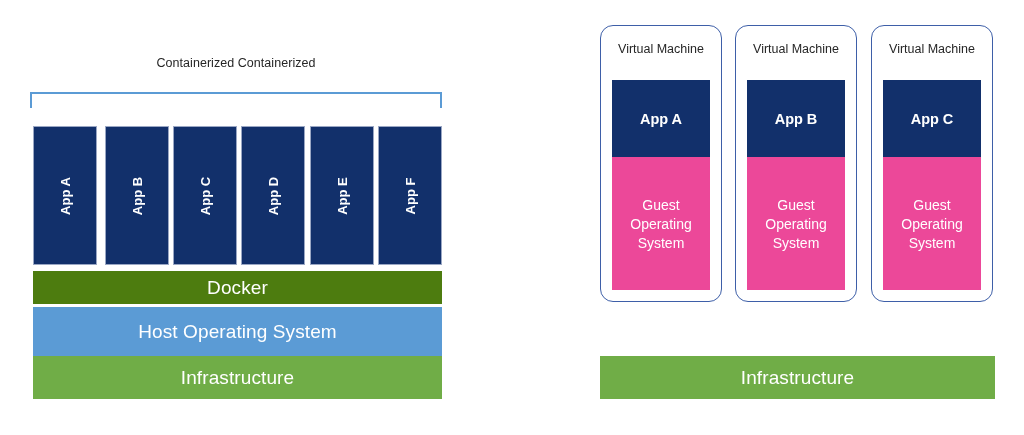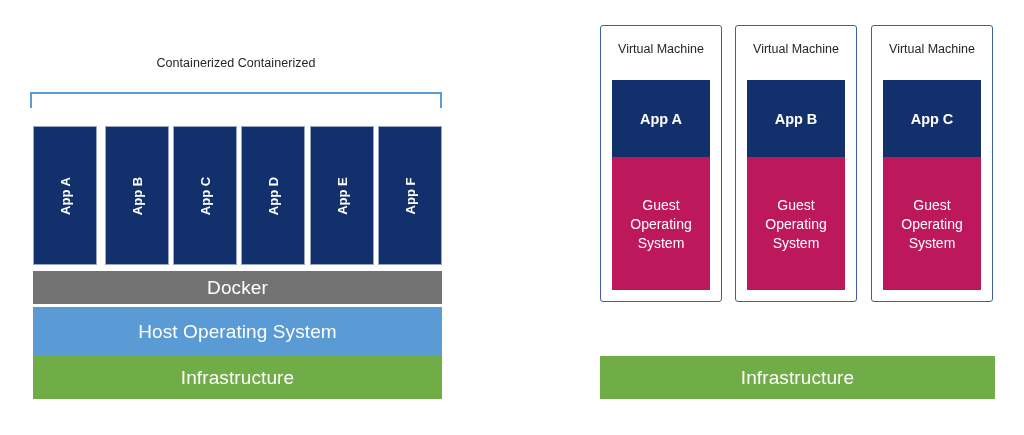--- a/index.html
+++ b/index.html
@@ -68,39 +68,39 @@
     top: 50%;
     transform: translate(-50%, -50%) rotate(-90deg);
     color: #ffffff;
     font-size: 13px;
     font-weight: 700;
     white-space: nowrap;
   }
 
   #bar-docker {
     left: 33px; top: 271px; width: 409px; height: 33px;
-    background: #737373;
+    background: #4d7c0f;
   }
   #bar-host-os {
     left: 33px; top: 307px; width: 409px; height: 50px;
     background: #5B9BD5;
   }
   #bar-infra-left {
     left: 33px; top: 356px; width: 409px; height: 43px;
     background: #70AD47;
   }
 
   
   .vm-card {
     top: 25px;
     width: 122px;
     height: 277px;
     background: #ffffff;
     border: 1.6px solid #3E5FA8;
-    border-radius: 3px;
+    border-radius: 13px;
   }
   .vm-title {
     position: absolute;
     left: 0; right: 0;
     top: 16px;
     text-align: center;
     font-size: 12.5px;
     color: #262626;
     white-space: nowrap;
   }
@@ -117,21 +117,21 @@
     color: #ffffff;
     font-size: 14.5px;
     font-weight: 700;
   }
   .vm-guest {
     position: absolute;
     left: 11px;
     right: 11px;
     top: 131px;
     height: 133px;
-    background: #be185d;
+    background: #ec4899;
     display: flex;
     align-items: center;
     justify-content: center;
     color: #ffffff;
     font-size: 14px;
     line-height: 19px;
     text-align: center;
     padding-top: 2px;
     box-sizing: border-box;
   }

